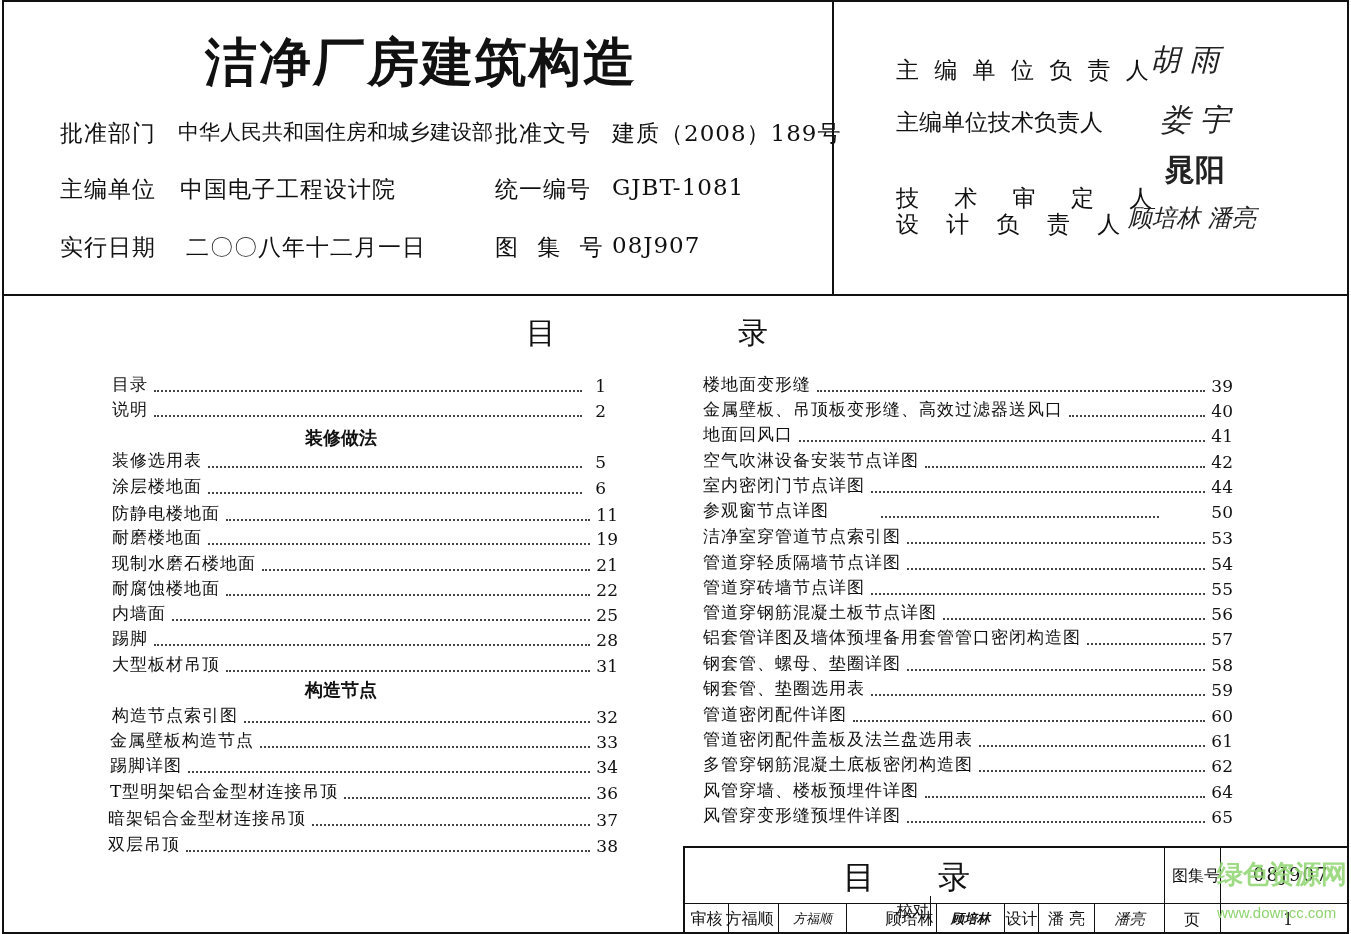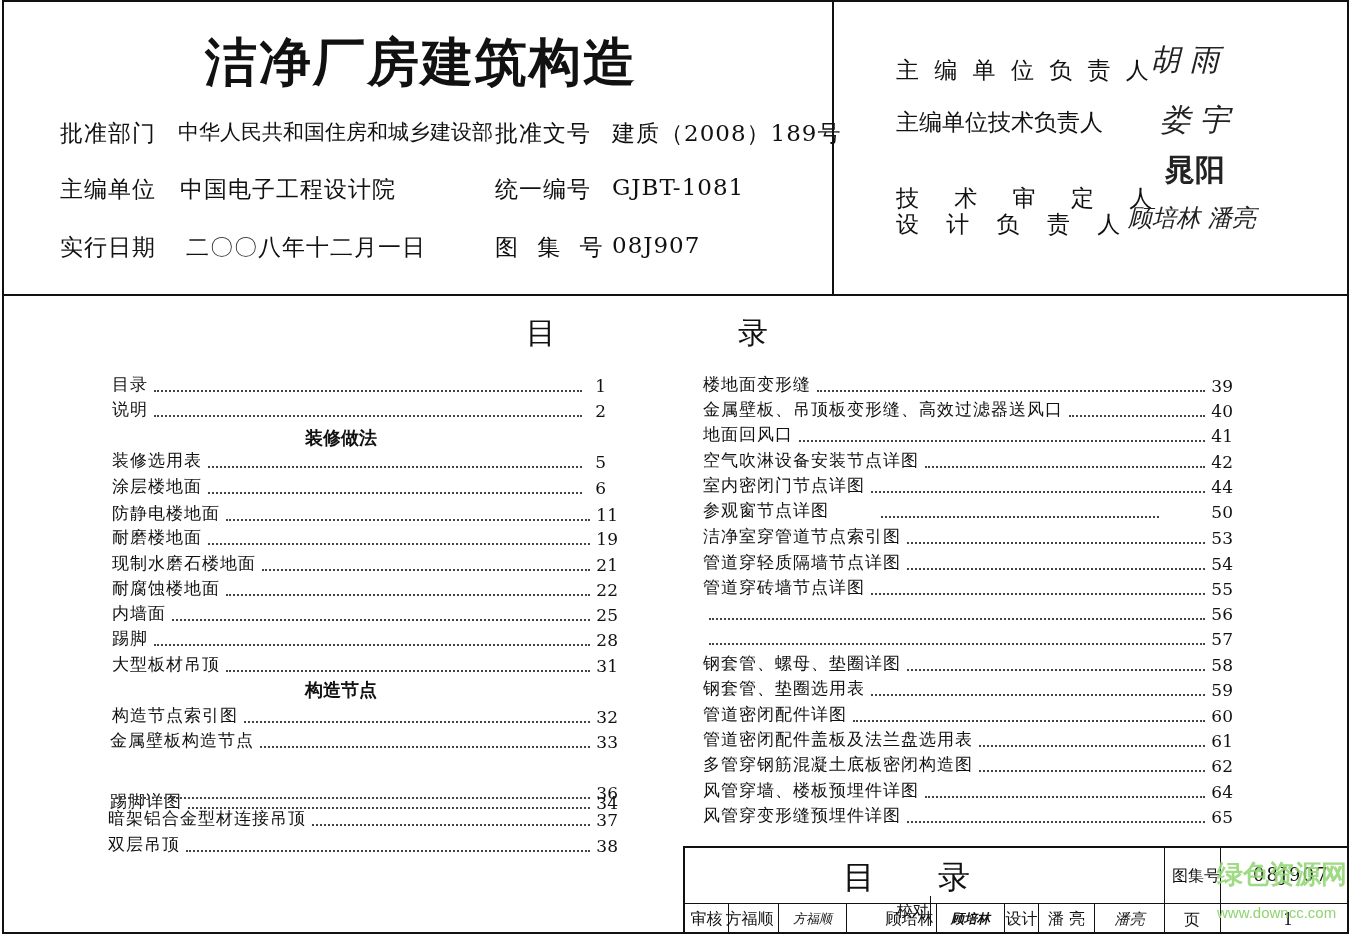--- a/index.html
+++ b/index.html
@@ -124,26 +124,27 @@
 <div class="toc-row" style="left:112px;top:702px;width:506px;">
     <span class="lbl">构造节点索引图</span>
     <span class="dots"></span>
     <span class="pg">32</span>
   </div>
 <div class="toc-row" style="left:110px;top:727px;width:508px;">
     <span class="lbl">金属壁板构造节点</span>
     <span class="dots"></span>
     <span class="pg">33</span>
   </div>
-<div class="toc-row" style="left:110px;top:752px;width:508px;margin-top:36px;">
+<div class="toc-row" style="left:110px;top:752px;width:508px;">
     <span class="lbl">踢脚详图</span>
     <span class="dots"></span>
     <span class="pg">34</span>
   </div>
 <div class="toc-row" style="left:110px;top:778px;width:508px;">
+    <span class="lbl">T型明架铝合金型材连接吊顶</span>
     <span class="dots"></span>
     <span class="pg">36</span>
   </div>
 <div class="toc-row" style="left:108px;top:805px;width:510px;">
     <span class="lbl">暗架铝合金型材连接吊顶</span>
     <span class="dots"></span>
     <span class="pg">37</span>
   </div>
 <div class="toc-row" style="left:108px;top:831px;width:510px;">
     <span class="lbl">双层吊顶</span>
@@ -190,24 +191,26 @@
     <span class="lbl">管道穿轻质隔墙节点详图</span>
     <span class="dots"></span>
     <span class="pg">54</span>
   </div>
 <div class="toc-row" style="left:703px;top:574px;width:530px;">
     <span class="lbl">管道穿砖墙节点详图</span>
     <span class="dots"></span>
     <span class="pg">55</span>
   </div>
 <div class="toc-row" style="left:703px;top:599px;width:530px;">
+    <span class="lbl">管道穿钢筋混凝土板节点详图</span>
     <span class="dots"></span>
     <span class="pg">56</span>
   </div>
 <div class="toc-row" style="left:703px;top:624px;width:530px;">
+    <span class="lbl">铝套管详图及墙体预埋备用套管管口密闭构造图</span>
     <span class="dots"></span>
     <span class="pg">57</span>
   </div>
 <div class="toc-row" style="left:703px;top:650px;width:530px;">
     <span class="lbl">钢套管、螺母、垫圈详图</span>
     <span class="dots"></span>
     <span class="pg">58</span>
   </div>
 <div class="toc-row" style="left:703px;top:675px;width:530px;">
     <span class="lbl">钢套管、垫圈选用表</span>

